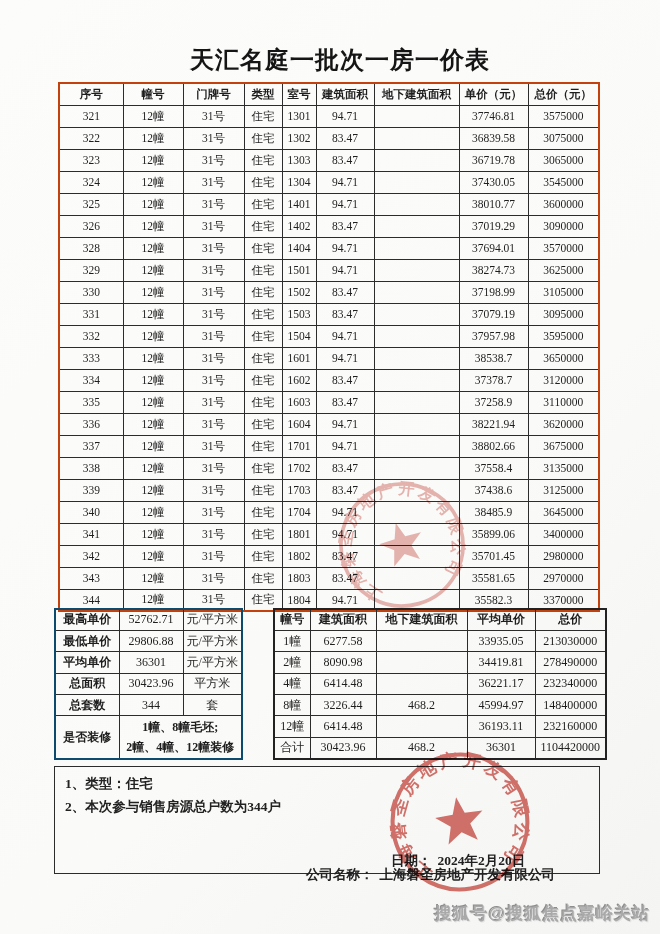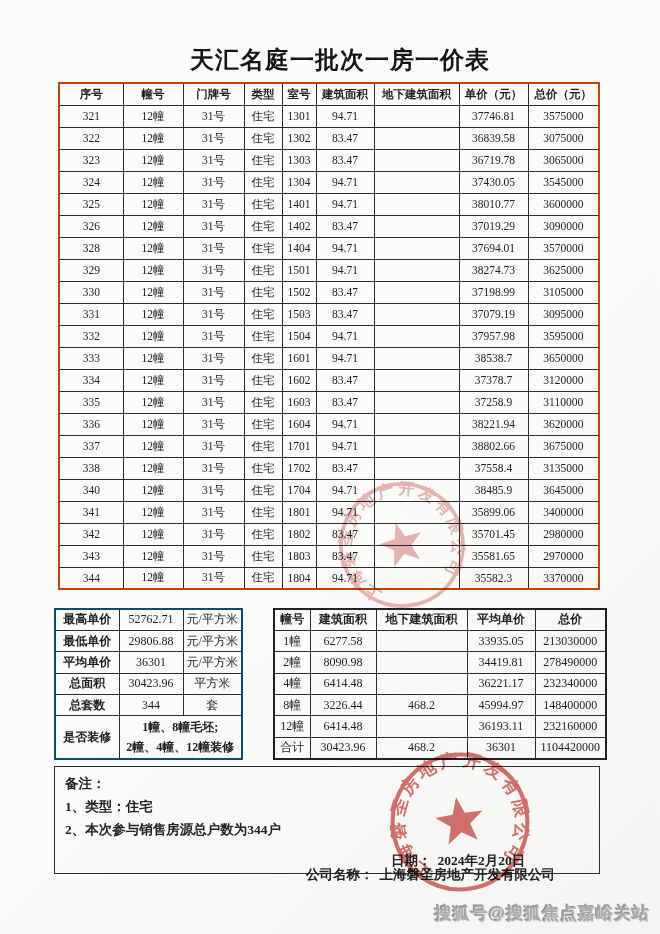--- a/index.html
+++ b/index.html
@@ -269,20 +269,31 @@
         <td>12幢</td>
         <td>31号</td>
         <td>住宅</td>
         <td>1702</td>
         <td>83.47</td>
         <td></td>
         <td>37558.4</td>
         <td>3135000</td>
       </tr>
       <tr>
+        <td>339</td>
+        <td>12幢</td>
+        <td>31号</td>
+        <td>住宅</td>
+        <td>1703</td>
+        <td>83.47</td>
+        <td></td>
+        <td>37438.6</td>
+        <td>3125000</td>
+      </tr>
+      <tr>
         <td>340</td>
         <td>12幢</td>
         <td>31号</td>
         <td>住宅</td>
         <td>1704</td>
         <td>94.71</td>
         <td></td>
         <td>38485.9</td>
         <td>3645000</td>
       </tr>
@@ -445,21 +456,20 @@
         <td>合计</td>
         <td>30423.96</td>
         <td>468.2</td>
         <td>36301</td>
         <td>1104420000</td>
       </tr>
     </tbody>
 </table>
 
 <div class="notes-box">
-  <div class="nline">备注：</div>
   <div class="nline">1、类型：住宅</div>
   <div class="nline">2、本次参与销售房源总户数为344户</div>
 </div>
 <div class="company-line">
   <span class="gap">公司名称：</span><span>上海磐圣房地产开发有限公司</span>
 </div>
 <div class="date-line">
   <span class="gap">日期：</span><span>2024年2月20日</span>
 </div>
 

